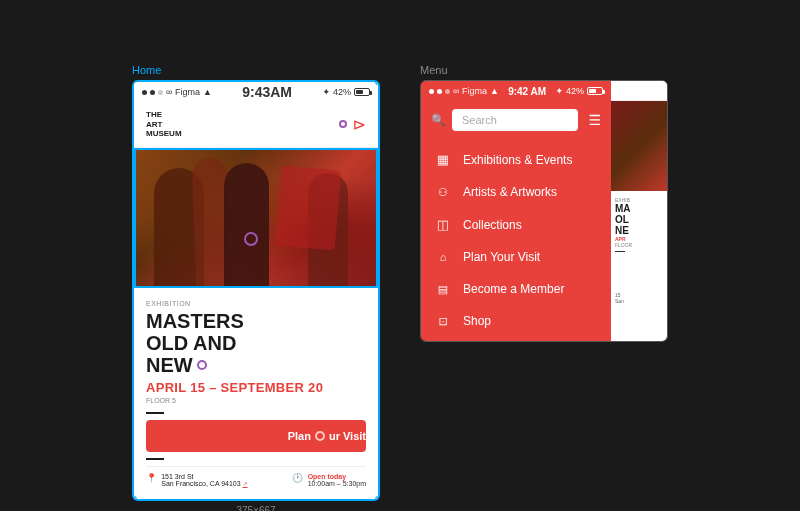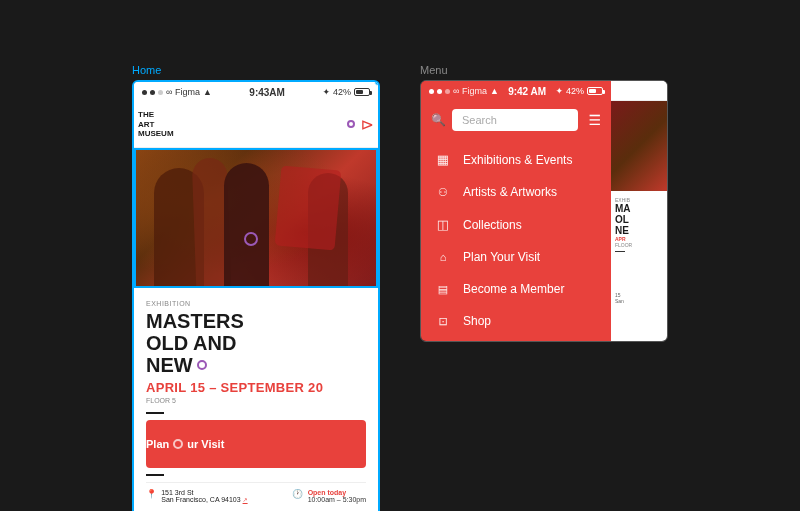--- a/index.html
+++ b/index.html
@@ -65,21 +65,21 @@
       display: flex; align-items: center; padding: 1px;
     }
     .battery-fill { height: 100%; width: 60%; background: #333; border-radius: 1px; }
     .battery-tip { width: 2px; height: 4px; background: #333; border-radius: 0 1px 1px 0; position: absolute; right: -3px; top: 2px; }
 
     
     .app-navbar {
       display: flex;
       justify-content: space-between;
       align-items: center;
-      padding: 8px 4px;
+      padding: 8px 12px;
       background: #fff;
       border-bottom: 1px solid #eee;
     }
     .museum-name { font-size: 8px; font-weight: 700; line-height: 1.2; color: #1a1a1a; }
     .navbar-icon { color: #e8413c; font-size: 16px; }
     .purple-dot {
       width: 8px; height: 8px; border-radius: 50%;
       border: 2px solid #9b59b6; background: transparent;
       position: absolute;
     }
@@ -146,28 +146,28 @@
       border: 2px solid #9b59b6; background: transparent;
       display: inline-block; margin-left: 4px; vertical-align: middle;
     }
 
     
     .cta-button {
       background: #e8413c;
       color: #fff;
       border: none;
       border-radius: 4px;
-      padding: 18px 0;
+      padding: 10px 0;
       width: 100%;
       font-size: 11px;
       font-weight: 600;
       cursor: pointer;
       display: flex;
       align-items: center;
-      justify-content: flex-start;
+      justify-content: flex-end;
       gap: 4px;
       margin: 6px 0;
     }
     .btn-circle {
       width: 10px; height: 10px; border-radius: 50%;
       border: 2px solid rgba(255,255,255,0.7);
       background: transparent; display: inline-block;
     }
 
     
@@ -288,21 +288,21 @@
     <div class="anchor-dot anchor-br" style="position:absolute;bottom:-4px;right:-4px;z-index:10;"></div>
 
     <div class="status-bar">
       <div class="status-left">
         <span class="status-dot filled"></span>
         <span class="status-dot filled"></span>
         <span class="status-dot"></span>
         <span class="status-figma">∞ Figma</span>
         <span style="font-size:9px;">▲</span>
       </div>
-      <span style="font-size:10px;font-weight:600;">9:43AM</span>
+      <span style="font-size:14px;font-weight:600;">9:43AM</span>
       <div class="status-right">
         <span>✦</span>
         <span>42%</span>
         <div class="battery-icon">
           <div class="battery-fill"></div>
           <div class="battery-tip"></div>
         </div>
       </div>
     </div>
 

